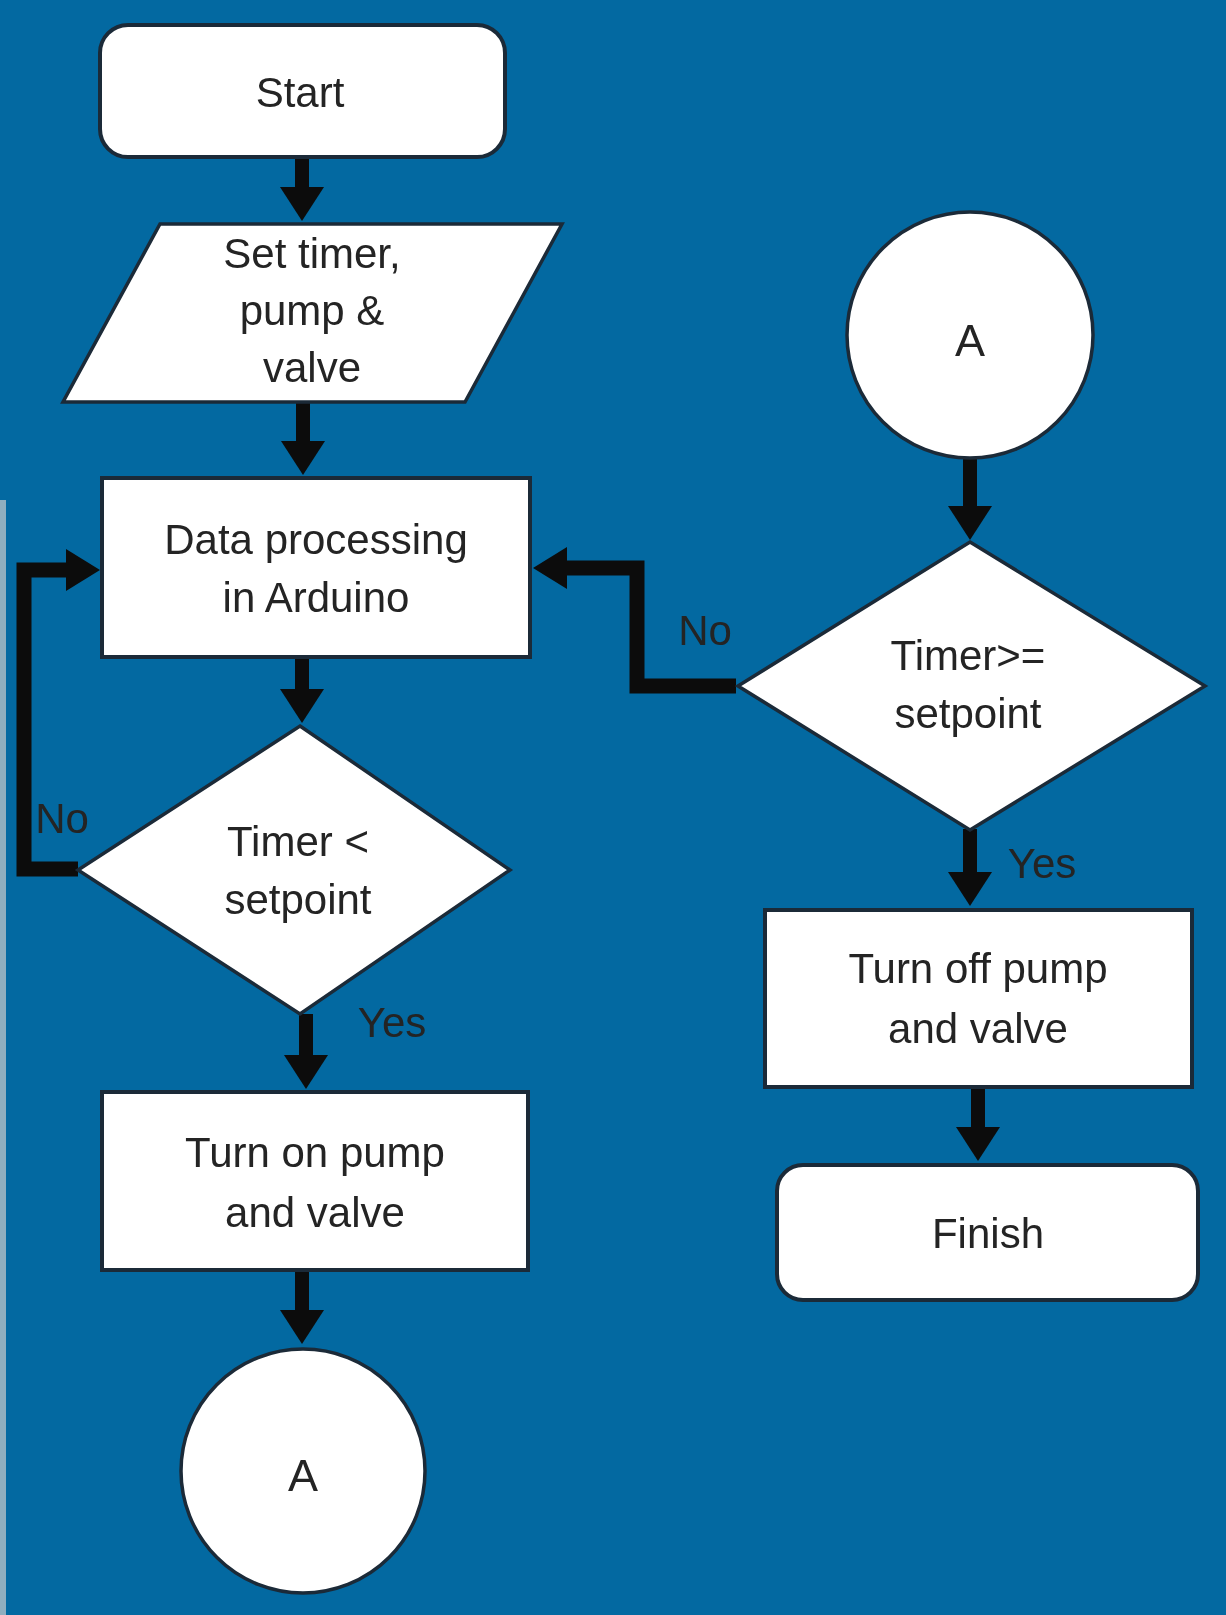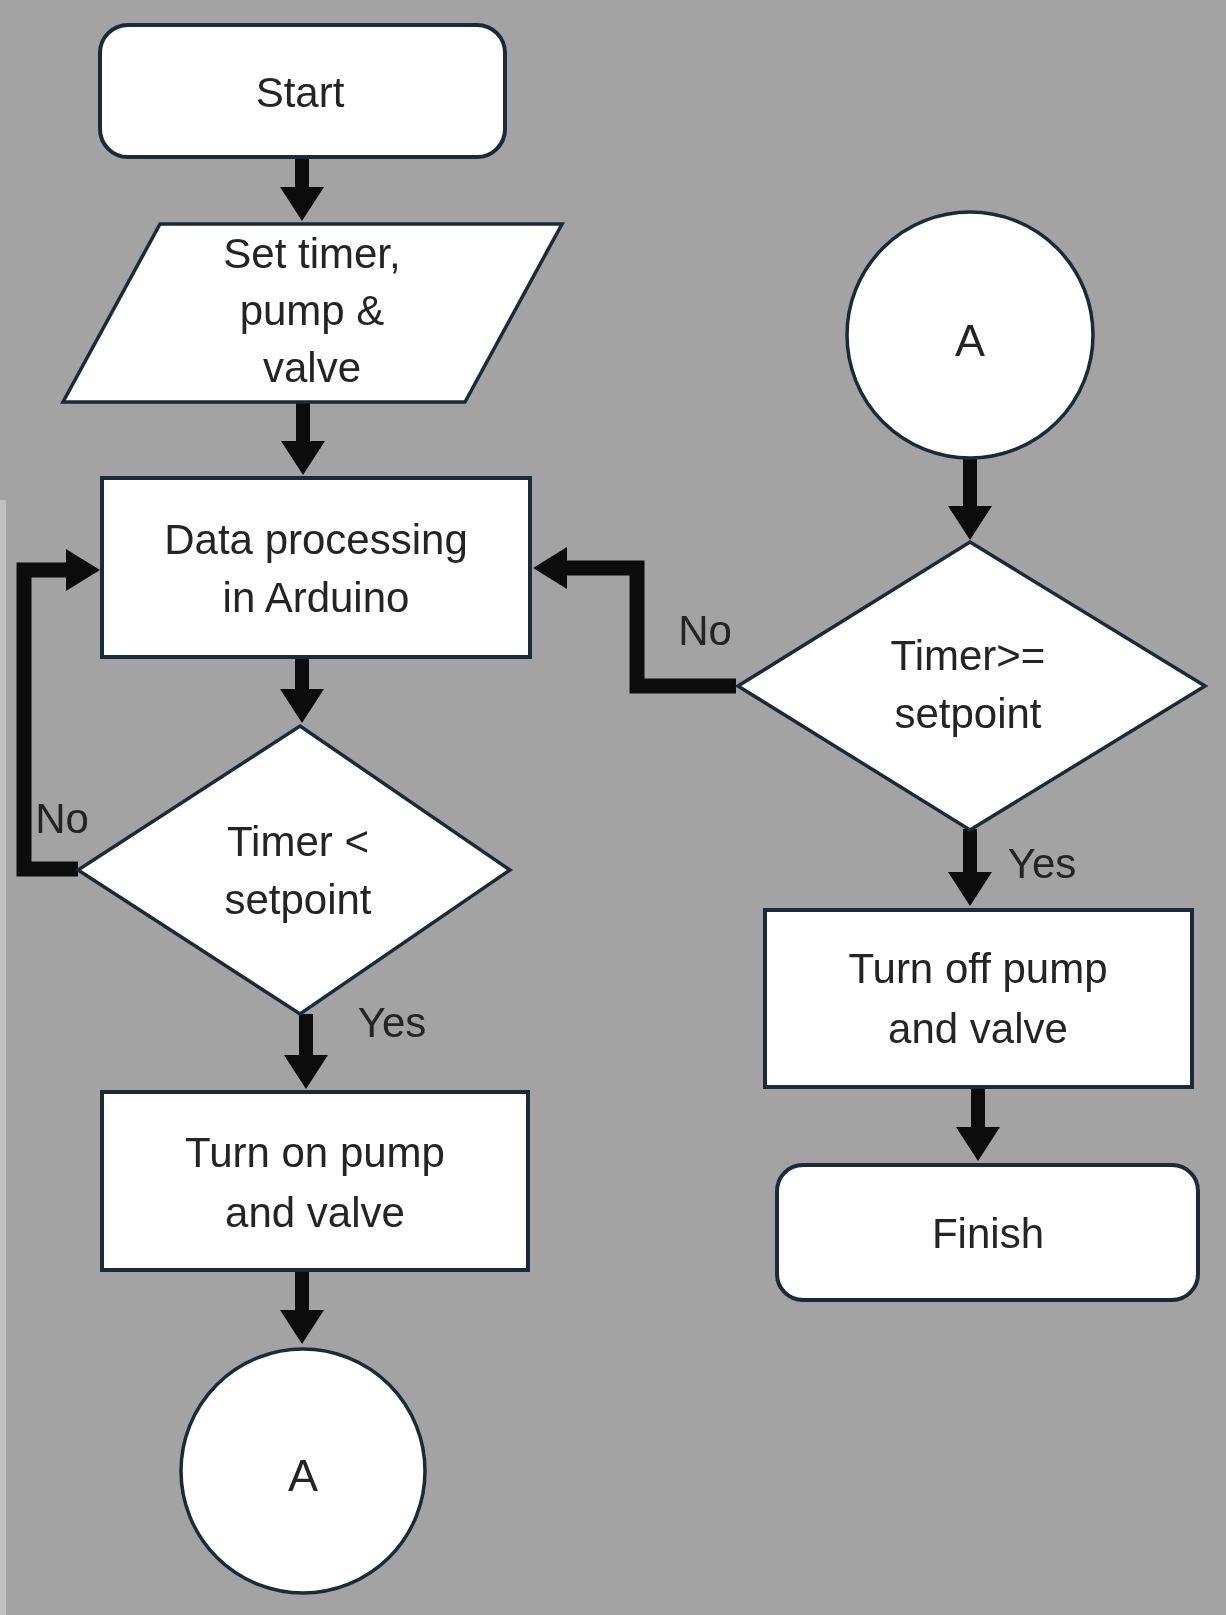--- a/index.html
+++ b/index.html
@@ -4,21 +4,21 @@
 <style>
   html, body {
     margin: 0;
     padding: 0;
     background: #ffffff;
   }
   .stage {
     position: relative;
     width: 1226px;
     height: 1615px;
-    background: #a3a3a3;
+    background: #0369a1;
     overflow: hidden;
   }
   svg { display: block; }
 
   
   .shape {
     fill: #ffffff;
     stroke: #1b2a38;
     stroke-width: 4;
   }

